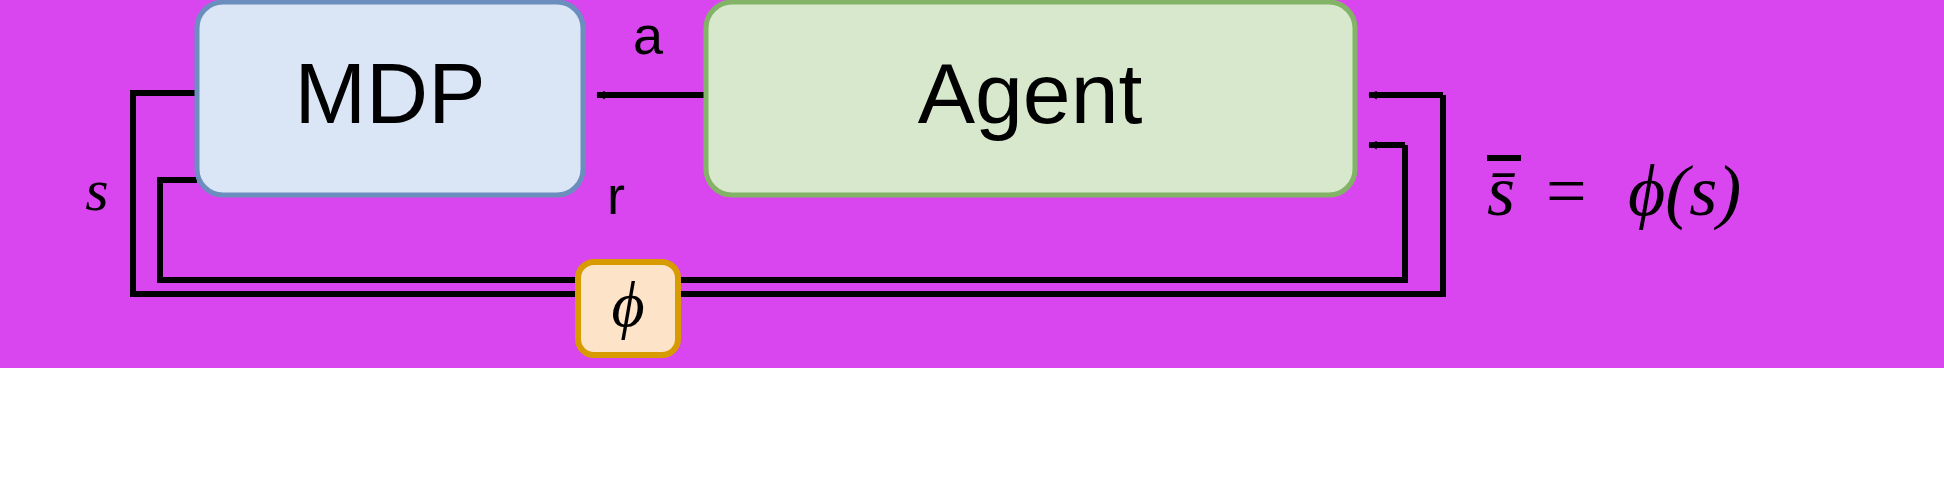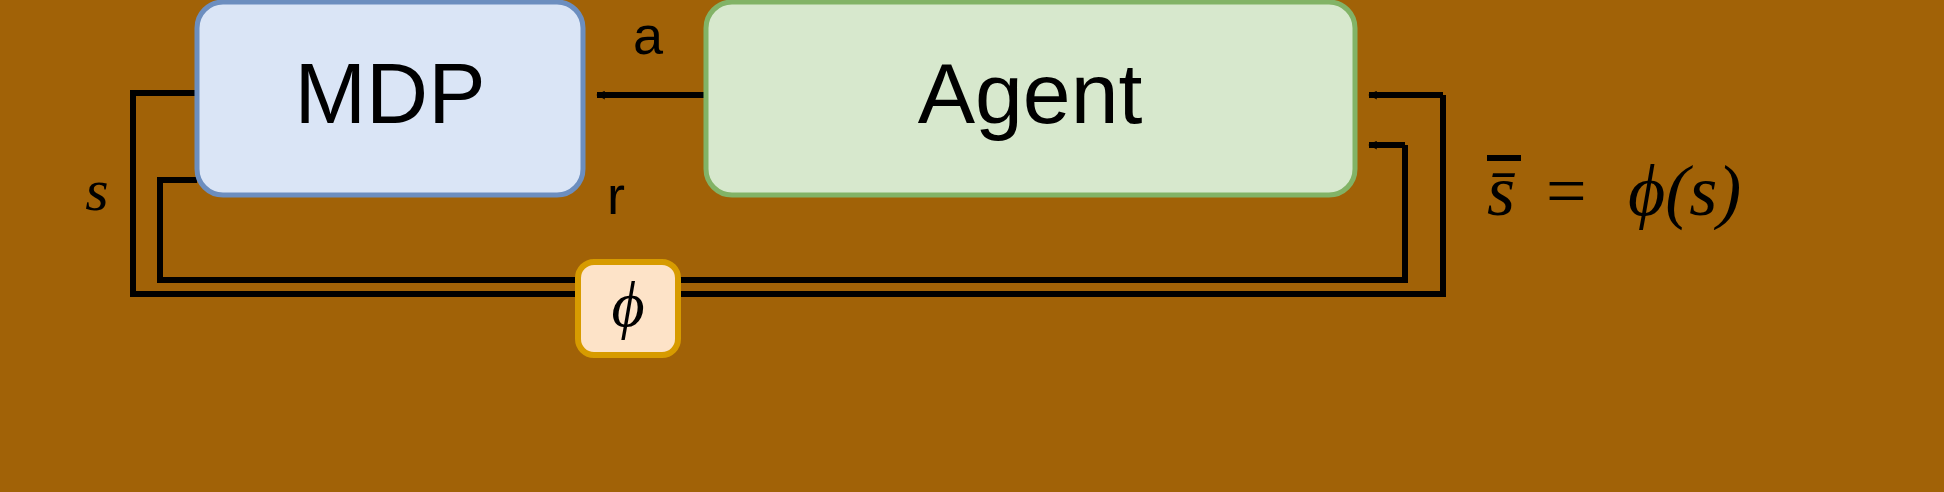--- a/index.html
+++ b/index.html
@@ -6,22 +6,22 @@
     margin: 0;
     padding: 0;
     background: #ffffff;
   }
   body {
     font-family: "Liberation Sans", sans-serif;
   }
   #canvas {
     position: relative;
     width: 1944px;
-    height: 492px;
-    background: #a16207;
+    height: 368px;
+    background: #d946ef;
     overflow: hidden;
   }
   #diagram-svg {
     position: absolute;
     left: 0;
     top: 0;
     width: 1944px;
     height: 492px;
   }
   .node-label {

